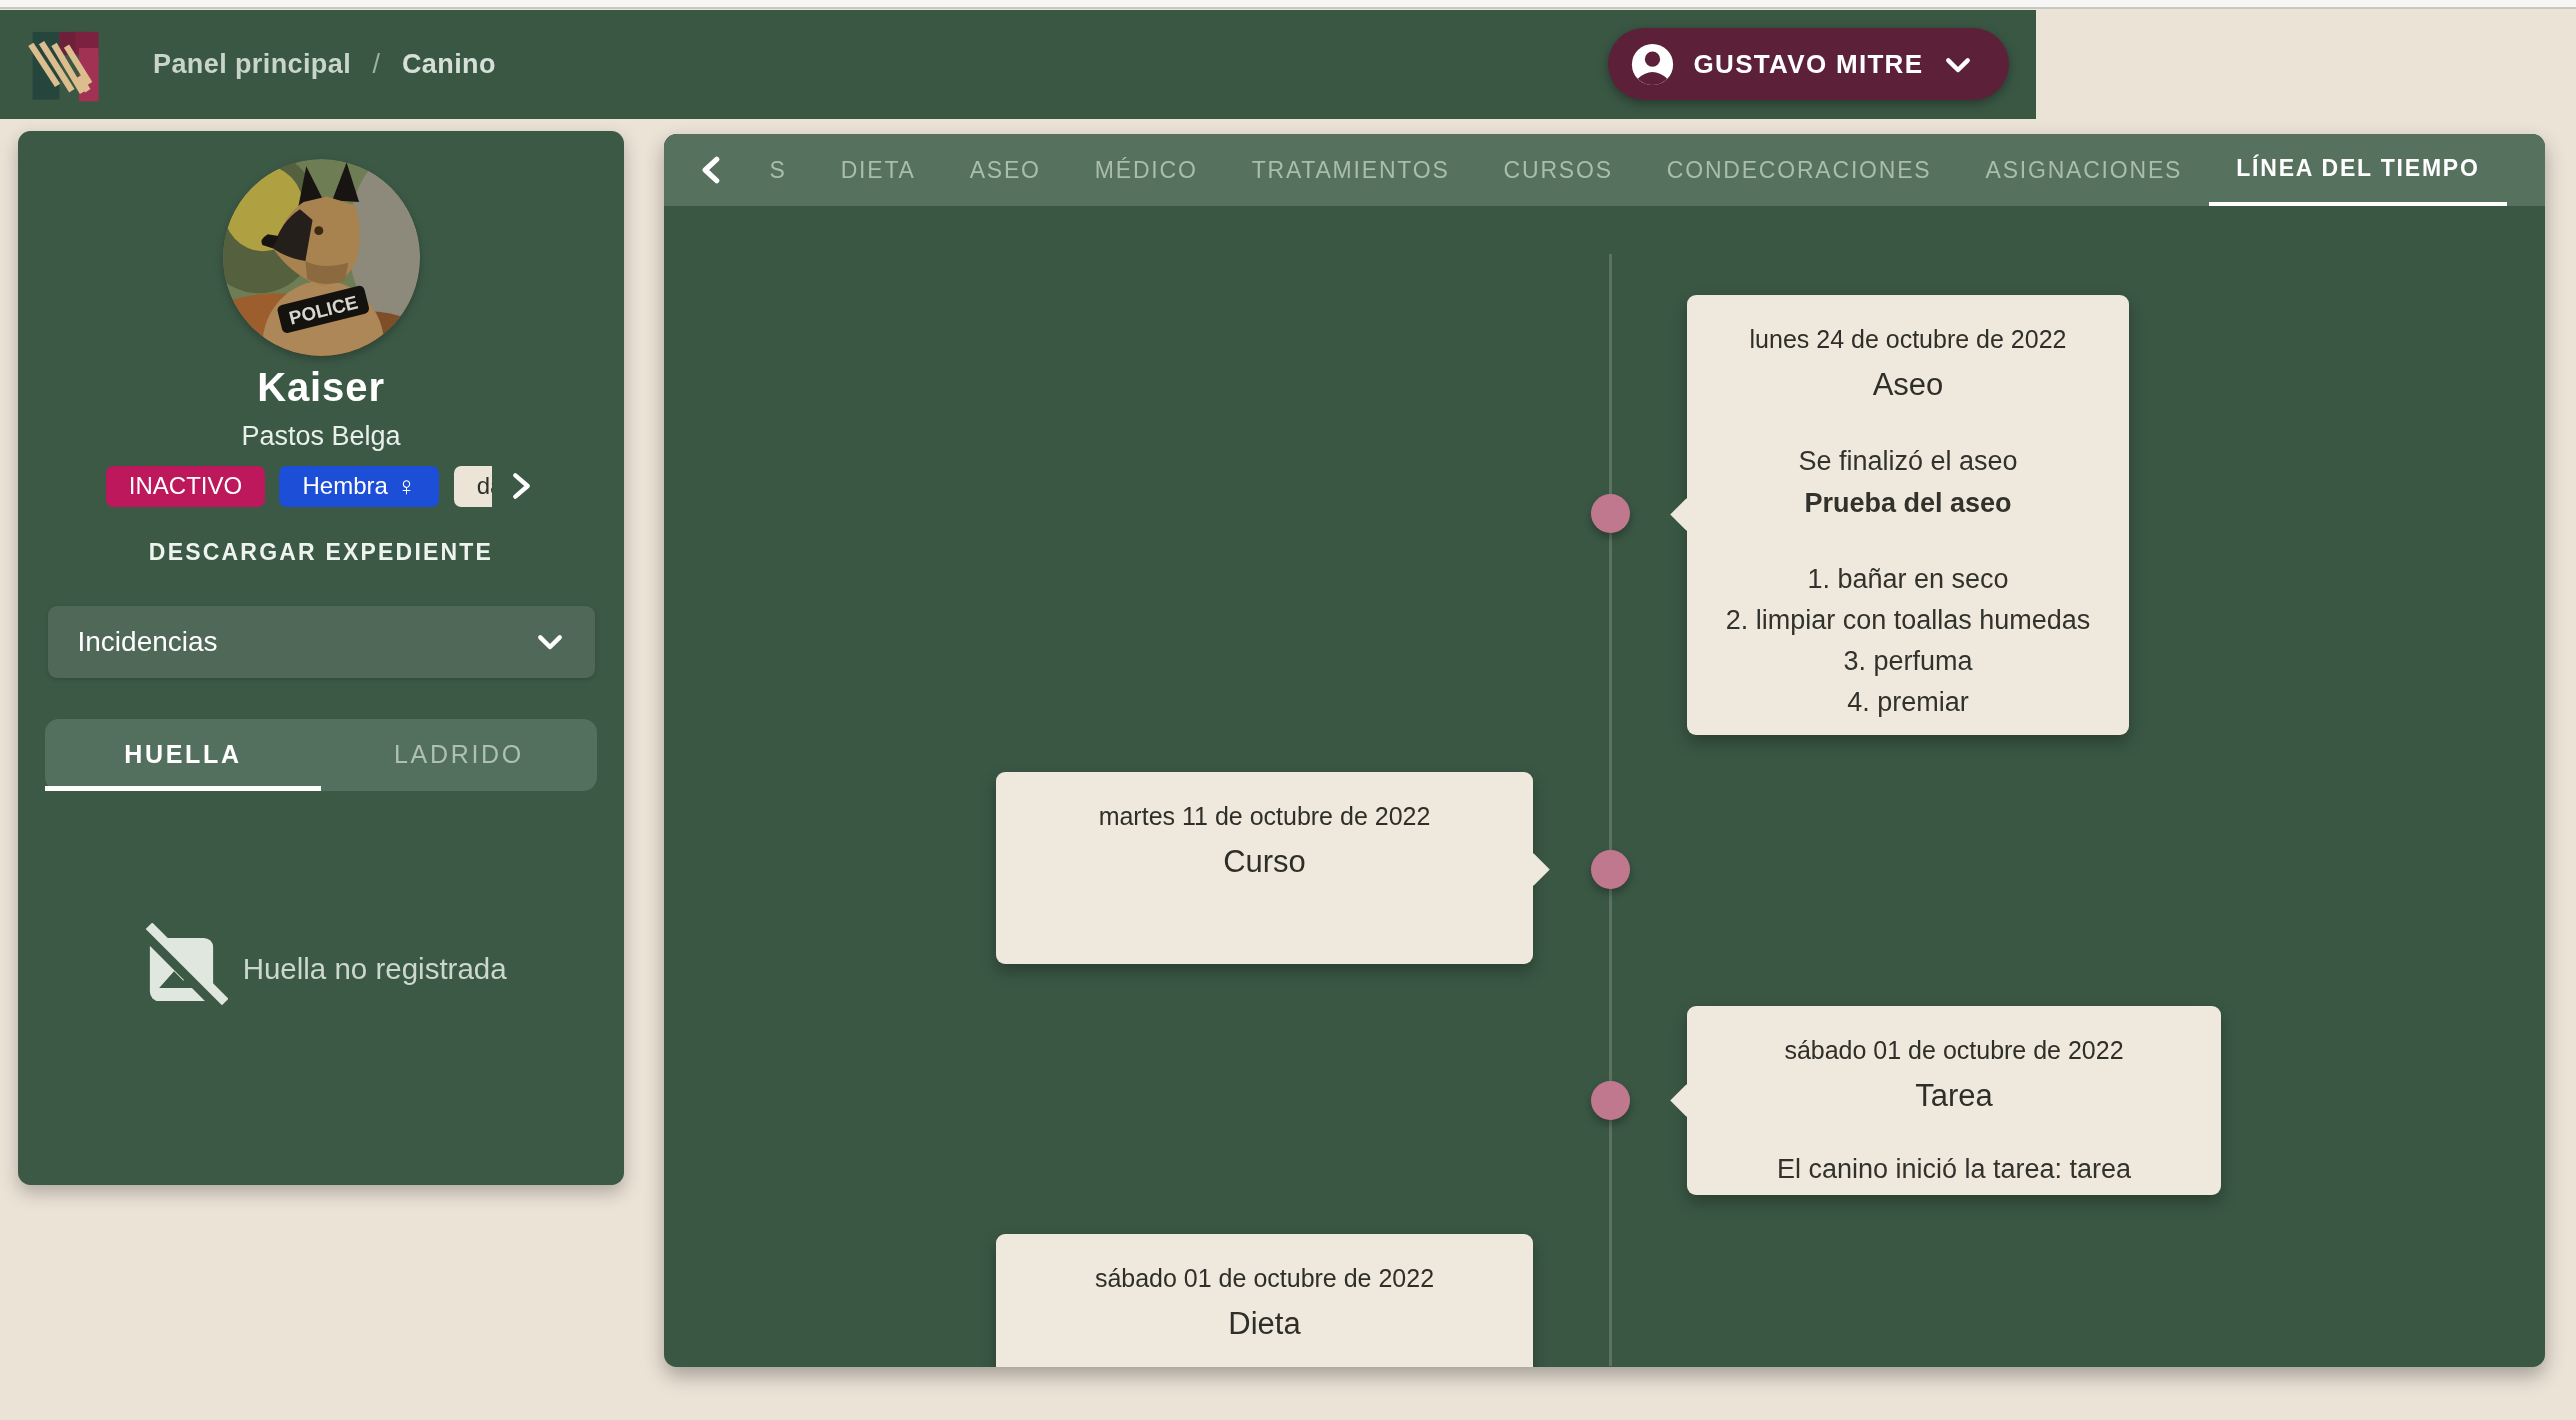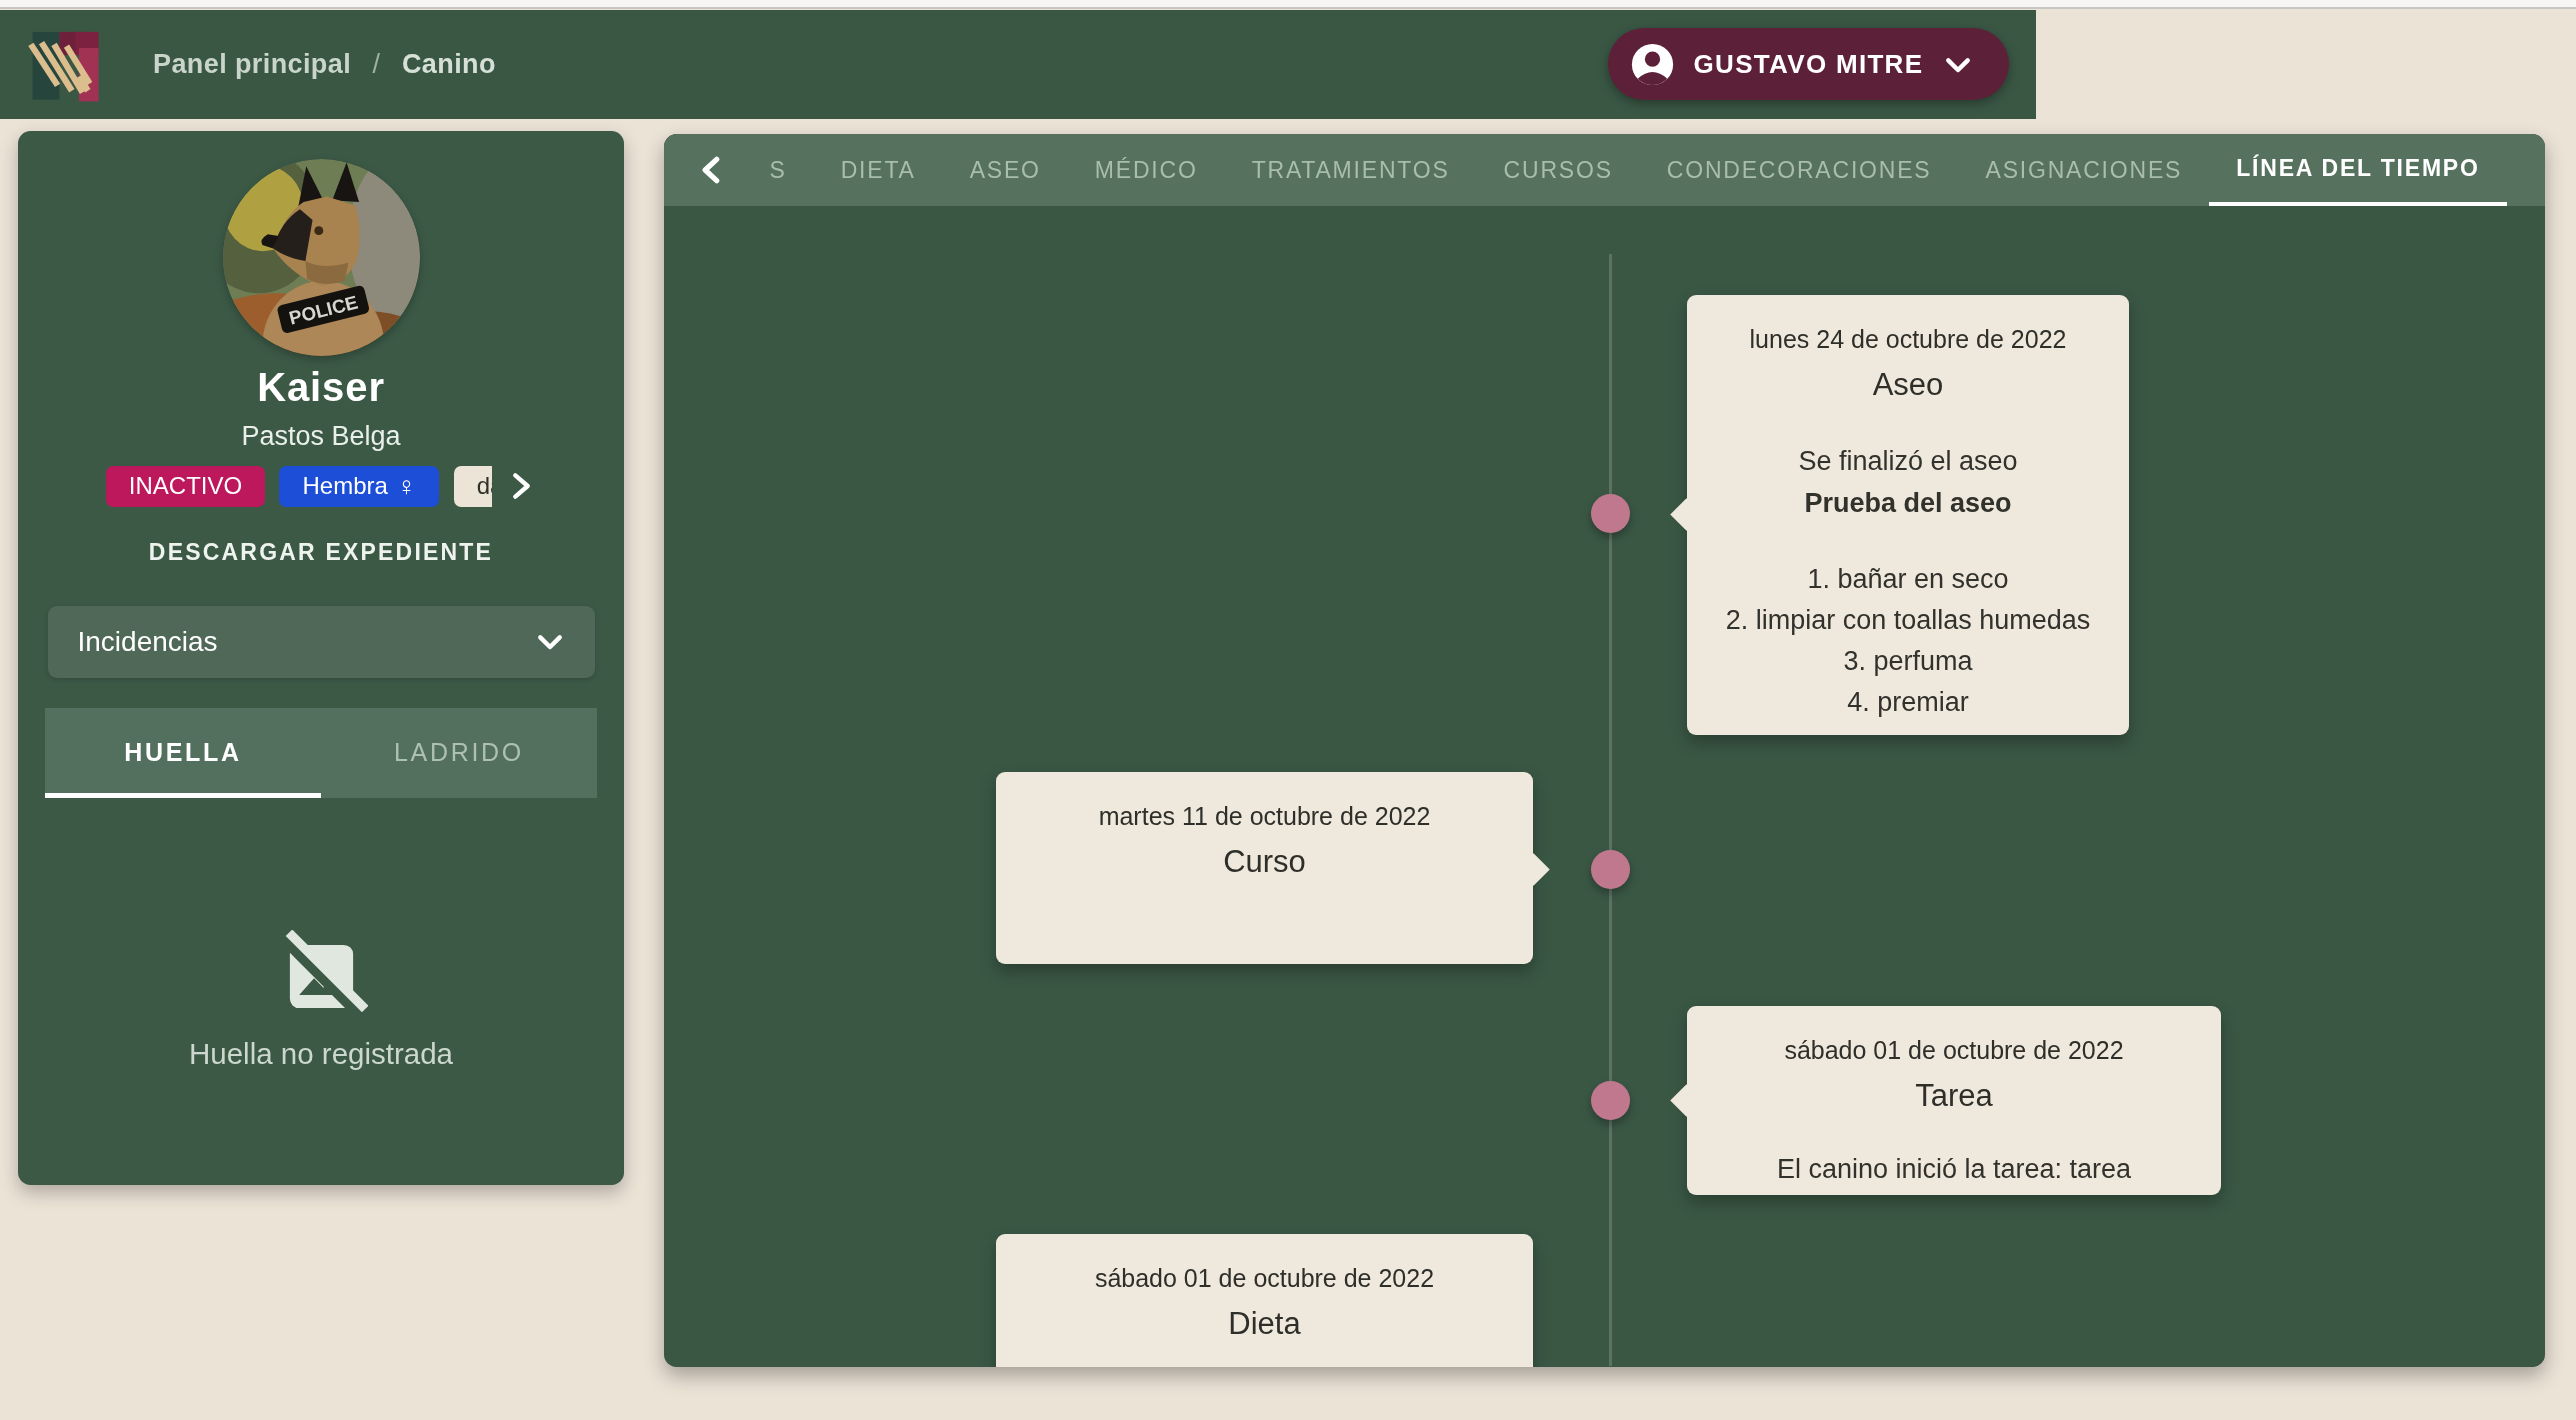--- a/index.html
+++ b/index.html
@@ -29,25 +29,25 @@
   .badges-scroller{width:386px;overflow:hidden;display:flex;gap:14.3px;flex-wrap:nowrap;}
   .badge{flex:0 0 auto;height:41px;border-radius:7.2px;display:flex;align-items:center;gap:9px;padding:0 23px;font-size:24px;color:#fff;white-space:nowrap;}
   .badge.b0{background:#be185d;}
   .badge.b1{background:#1d4ed8;}
   .badge.b2{background:#ece4d6;color:#30302b;}
   .badge .fsym{font-size:26px;font-weight:bold;}
   .badges-chevron{margin-left:14.3px;width:30px;height:36px;display:flex;align-items:center;justify-content:center;cursor:pointer;}
   .download{margin-top:32px;color:#eef3ee;font-size:23px;font-weight:bold;letter-spacing:2.2px;cursor:pointer;}
   .select{margin-top:40px;width:547px;height:72px;background:#4f6857;border-radius:9px;display:flex;align-items:center;box-sizing:border-box;padding:0 30px;color:#fff;font-size:28px;cursor:pointer;box-shadow:0 1.8px 5.4px rgba(0,0,0,.15);gap:40px;}
   .select .chev{margin-left:auto;}
-  .side-tabs{margin-top:30px;width:552px;height:90px;background:#53705e;display:flex;}
+  .side-tabs{margin-top:41px;width:552px;height:72px;background:#53705e;display:flex;border-radius:14px;}
   .side-tab{flex:1;display:flex;align-items:center;justify-content:center;font-size:25px;letter-spacing:2.7px;color:#aec0b1;position:relative;cursor:pointer;}
   .side-tab.active{color:#ffffff;font-weight:bold;}
   .side-tab.active::after{content:"";position:absolute;left:0;right:0;bottom:0;height:4.5px;background:#ffffff;}
-  .empty{margin-top:132px;display:flex;flex-direction:column;align-items:center;gap:14.3px;}
+  .empty{margin-top:132px;display:flex;flex-direction:row;align-items:center;gap:14.3px;}
   .empty-label{color:#ccd7cd;font-size:29.5px;}
   
   .main-panel{position:absolute;left:664px;top:134px;width:1881px;height:1233px;background:#3a5744;border-radius:12.5px;box-shadow:0 9px 19.7px rgba(0,0,0,.3);overflow:hidden;}
   .main-tabbar{height:72px;background:#57715f;display:flex;align-items:center;box-sizing:border-box;padding:0 7.2px 0 27px;border-radius:12.5px 12.5px 0 0;}
   .tab-scroll-left{width:39px;height:72px;display:flex;align-items:center;justify-content:center;cursor:pointer;flex:0 0 auto;margin-right:12.5px;}
   .mtab{padding:0 27px;height:72px;display:flex;align-items:center;font-size:23px;letter-spacing:1.8px;color:#a9bdab;box-sizing:border-box;white-space:nowrap;cursor:pointer;}
   .mtab.active{color:#ffffff;font-weight:bold;border-bottom:4.5px solid #ffffff;padding-top:0;}
   
   .timeline{position:relative;height:1160px;}
   .tl-line{position:absolute;left:945px;top:48px;bottom:0;width:2.7px;background:#5e7263;}

